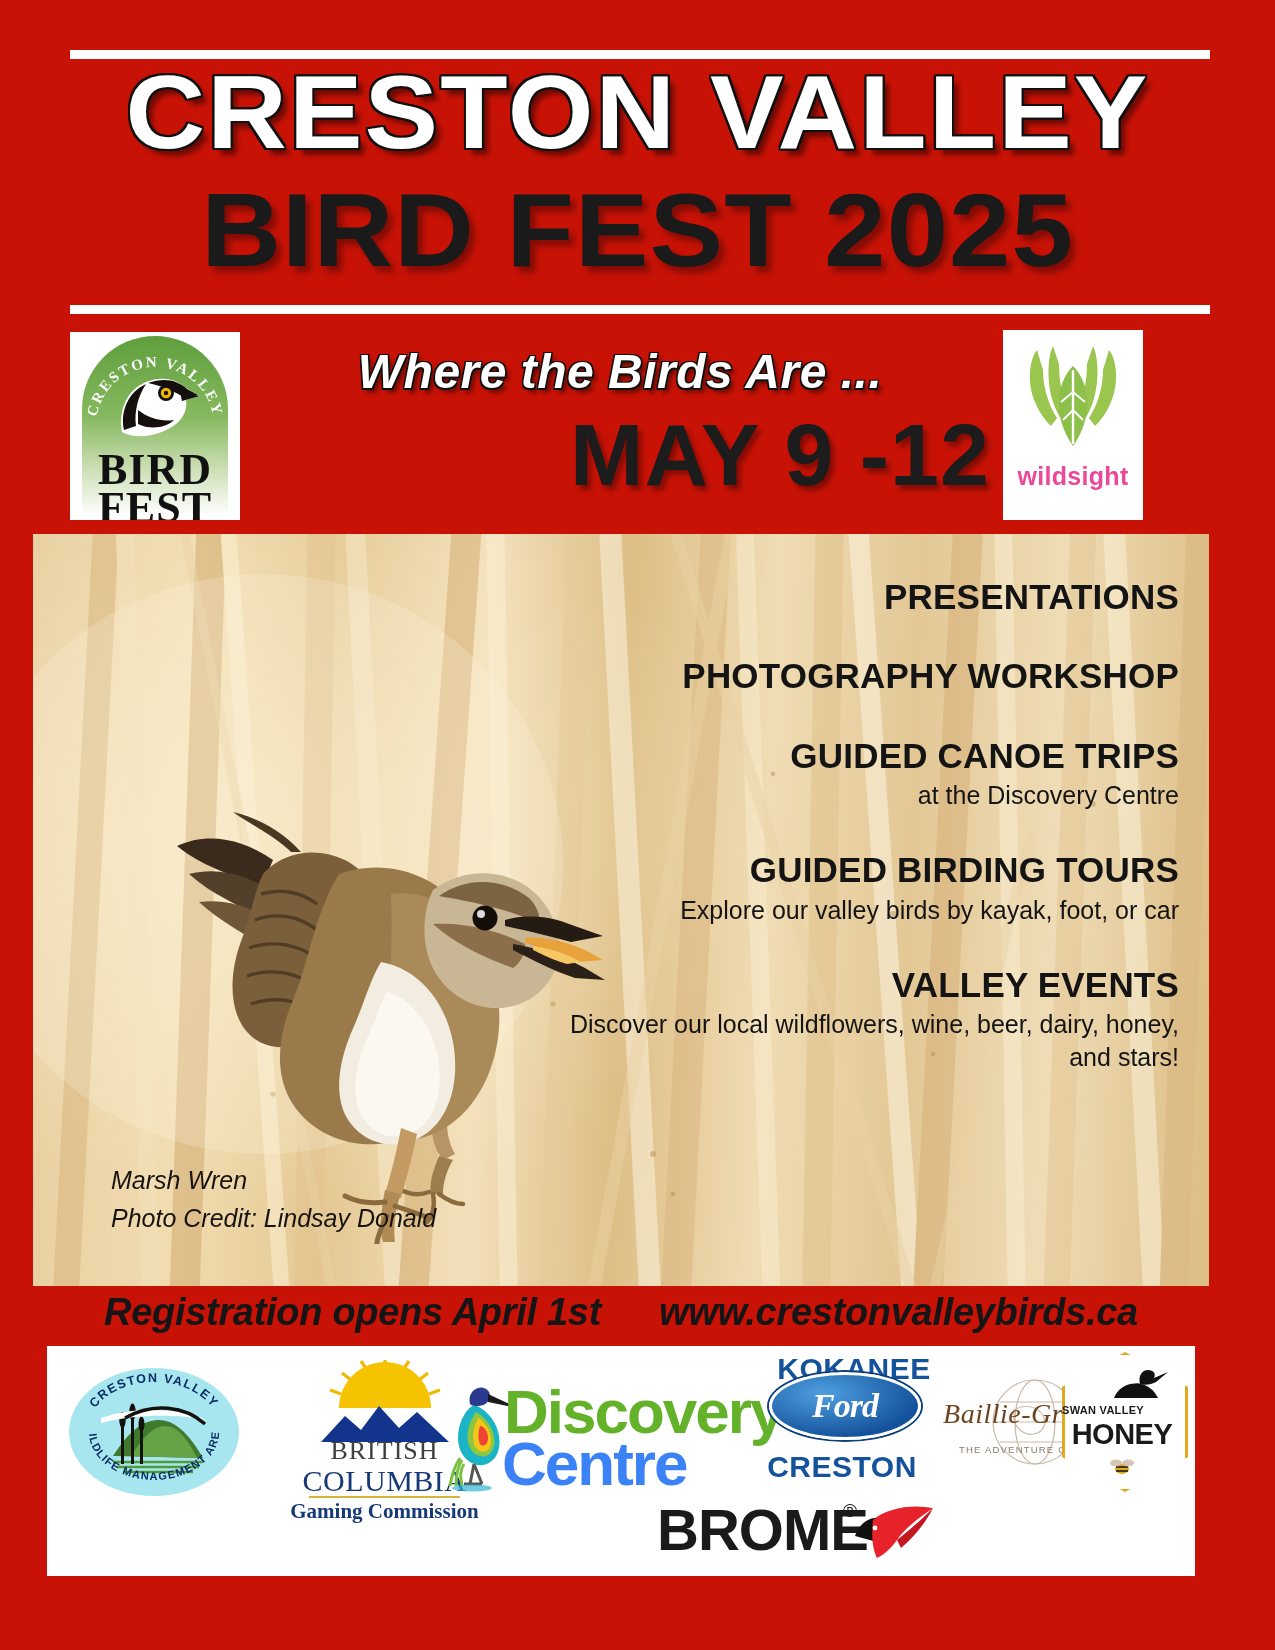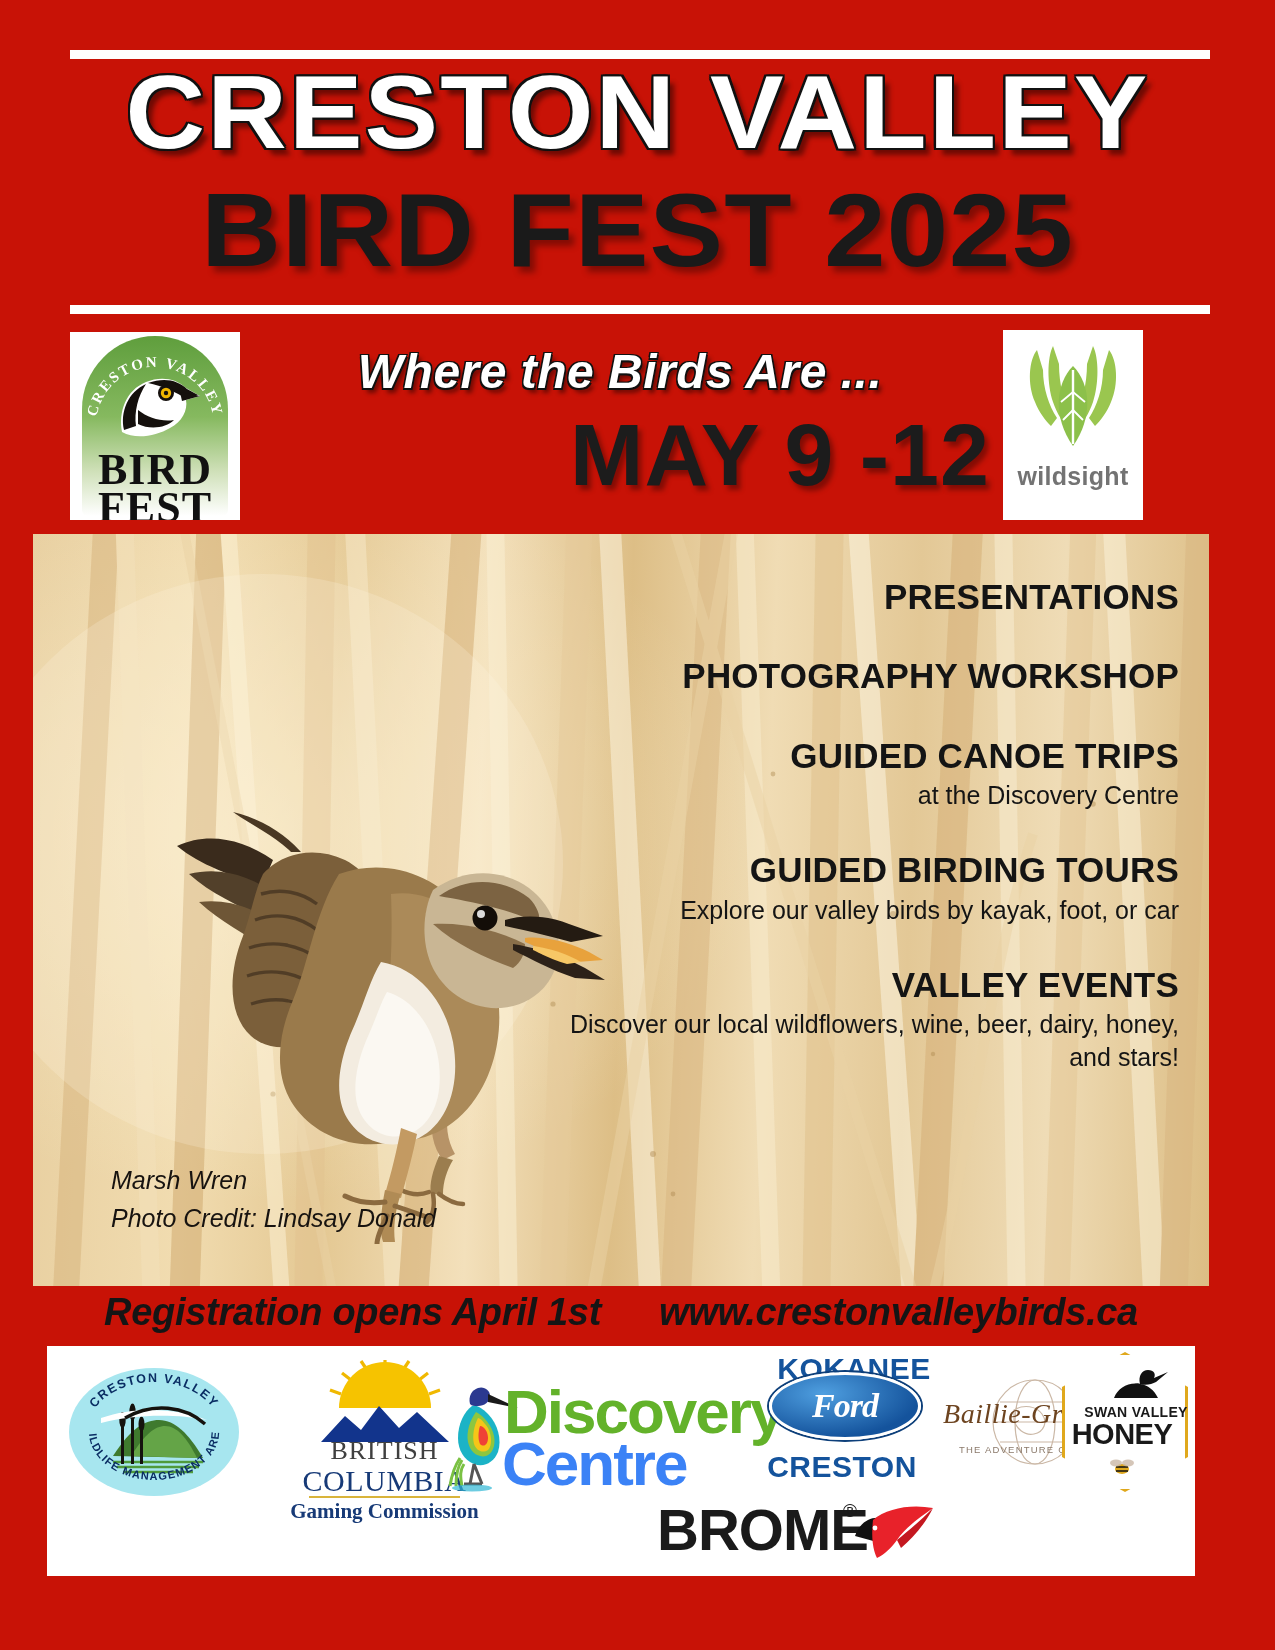--- a/index.html
+++ b/index.html
@@ -84,21 +84,21 @@
     letter-spacing:1px;
   }
 
   .logo-wildsight{
     position:absolute;left:1003px;top:330px;width:140px;height:190px;
     background:#fff;
   }
   .ws-mark{position:absolute;left:14px;top:10px;width:112px;height:120px;}
   .ws-word{
     position:absolute;left:0;top:132px;width:140px;text-align:center;
-    font-size:25px;font-weight:bold;color:#737373;letter-spacing:.3px;
+    font-size:25px;font-weight:bold;color:#ec4899;letter-spacing:.3px;
   }
 
   
   .photo{
     position:absolute;left:33px;top:534px;width:1176px;height:752px;
     overflow:hidden;
     background:
       radial-gradient(ellipse 60% 70% at 20% 40%, rgba(255,245,215,.55), rgba(0,0,0,0) 70%),
       linear-gradient(92deg,#e8cfa0 0%,#f1dcb0 14%,#e4c893 26%,#f3e0bb 38%,
                       #ddbe86 50%,#f0dcb4 62%,#e3c896 74%,#efdcb6 86%,#dcbd84 100%);
@@ -200,22 +200,22 @@
     font-size:9.5px;color:#8b7a6b;letter-spacing:1.2px;}
 
   
   .svh{left:1015px;top:6px;width:120px;height:140px;}
   .svh-hex{
     position:absolute;left:0;top:0;width:120px;height:134px;
     background:#fff;border:3px solid #e0a81c;
     clip-path:polygon(50% 0%,100% 25%,100% 75%,50% 100%,0% 75%,0% 25%);
   }
   .svh-swan{position:absolute;left:50px;top:16px;width:58px;height:34px;}
-  .svh-l1{position:absolute;left:0;top:52px;width:120px;text-align:center;
-    font-size:14px;font-weight:bold;color:#1a1a1a;letter-spacing:.3px;padding-left:14px;}
+  .svh-l1{position:absolute;left:0;top:52px;width:120px;text-align:left;
+    font-size:11px;font-weight:bold;color:#1a1a1a;letter-spacing:.3px;}
   .svh-l2{position:absolute;left:0;top:66px;width:120px;text-align:center;
     font-size:29px;font-weight:bold;color:#1a1a1a;letter-spacing:-.5px;}
   .svh-bee{position:absolute;left:40px;top:104px;width:40px;height:20px;}
 
   
   .brome{left:610px;top:150px;width:260px;height:68px;}
   .brome-word{position:absolute;left:0;top:0;font-size:58px;font-weight:bold;color:#1a1a1a;letter-spacing:-1px;}
   .brome-r{position:absolute;left:186px;top:4px;font-size:19px;color:#1a1a1a;}
   .brome-bird{position:absolute;left:196px;top:6px;width:82px;height:62px;}
 

